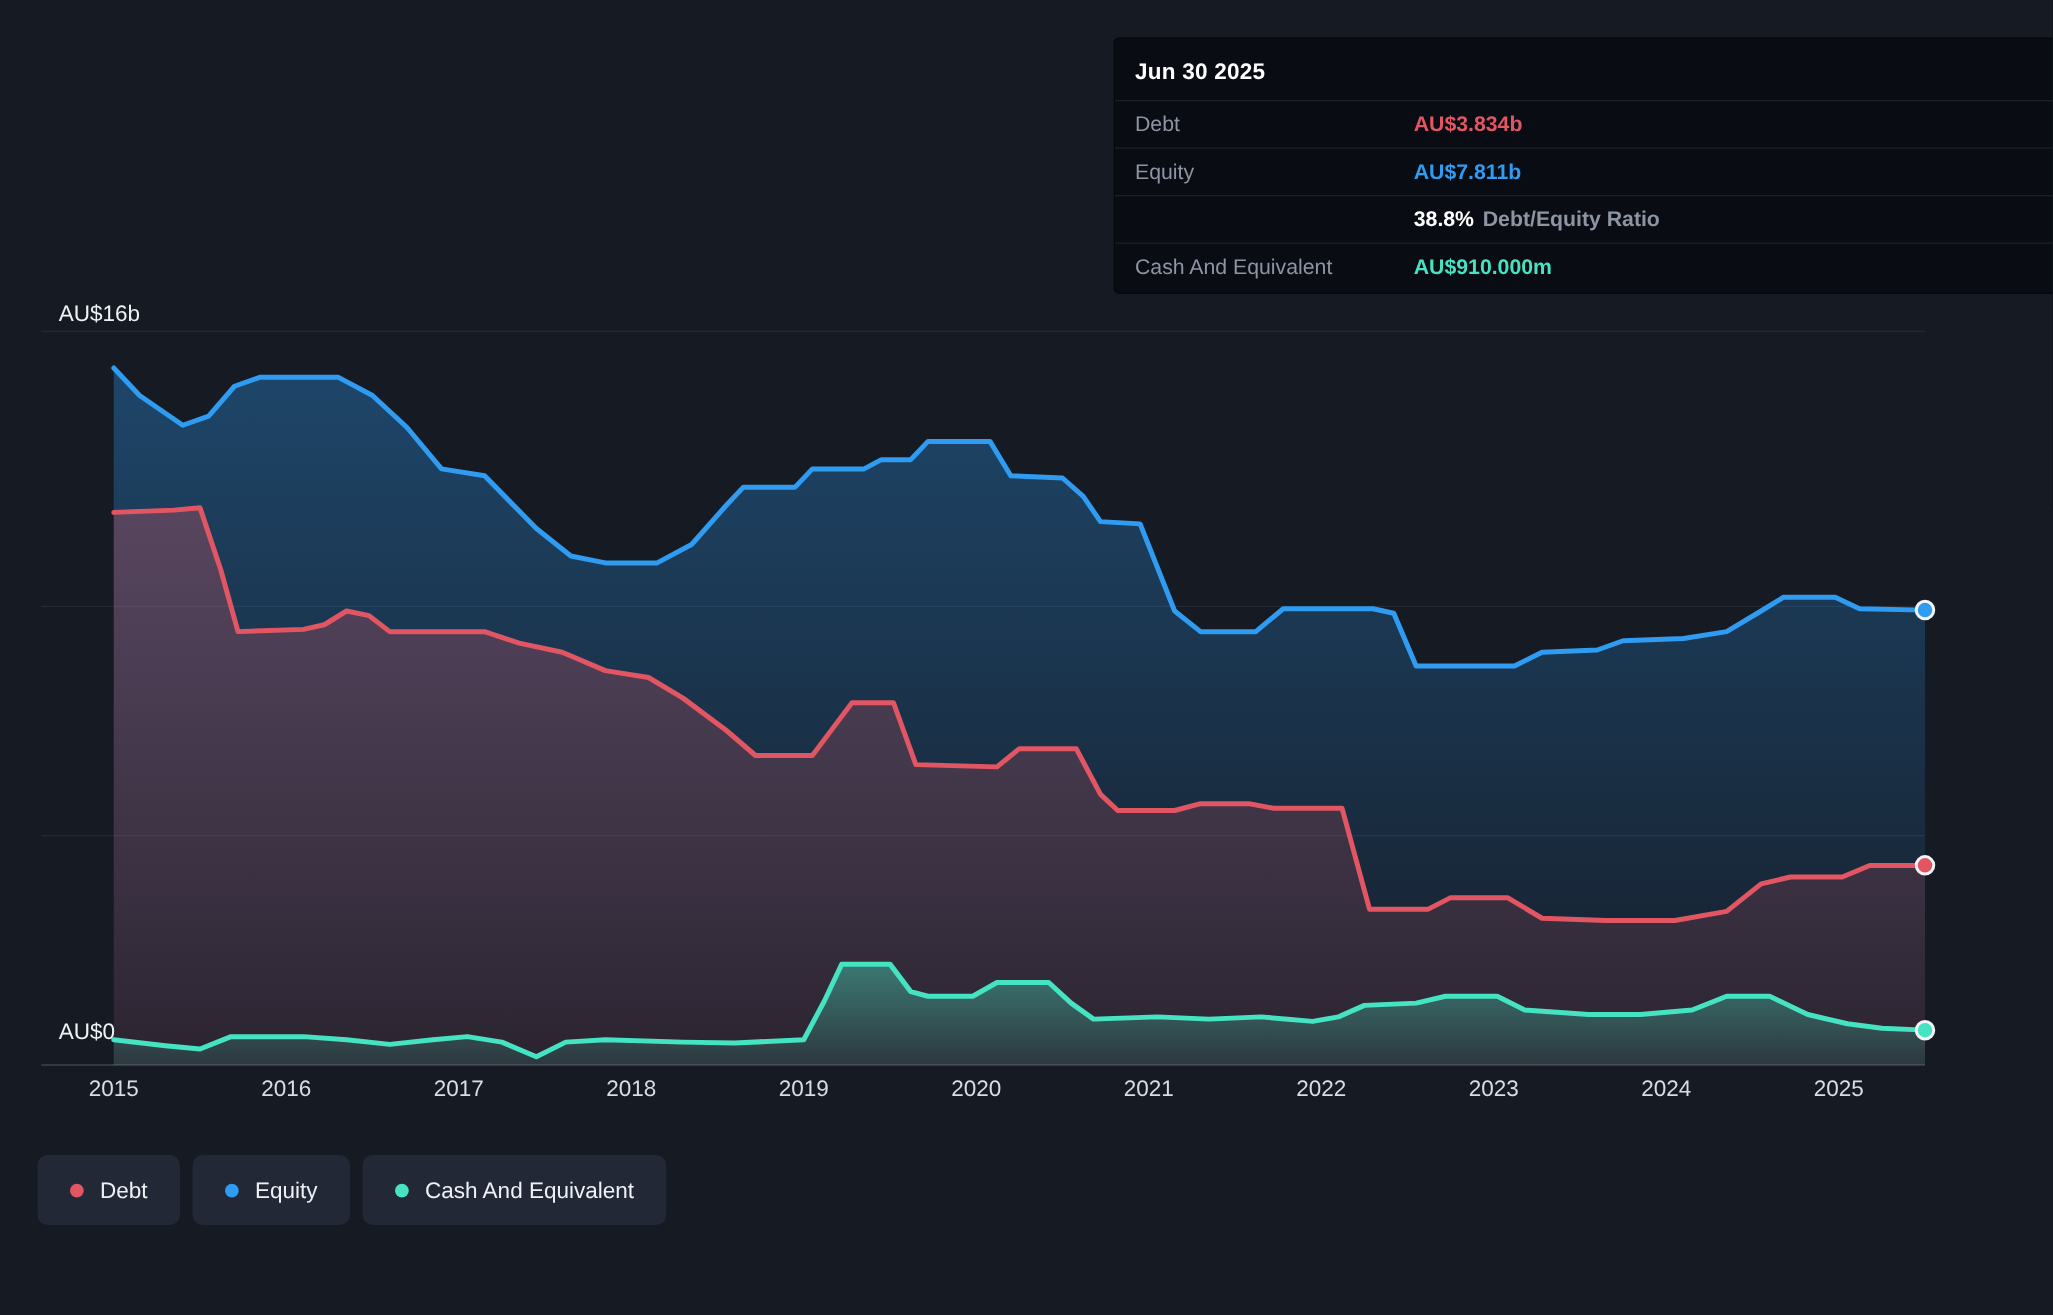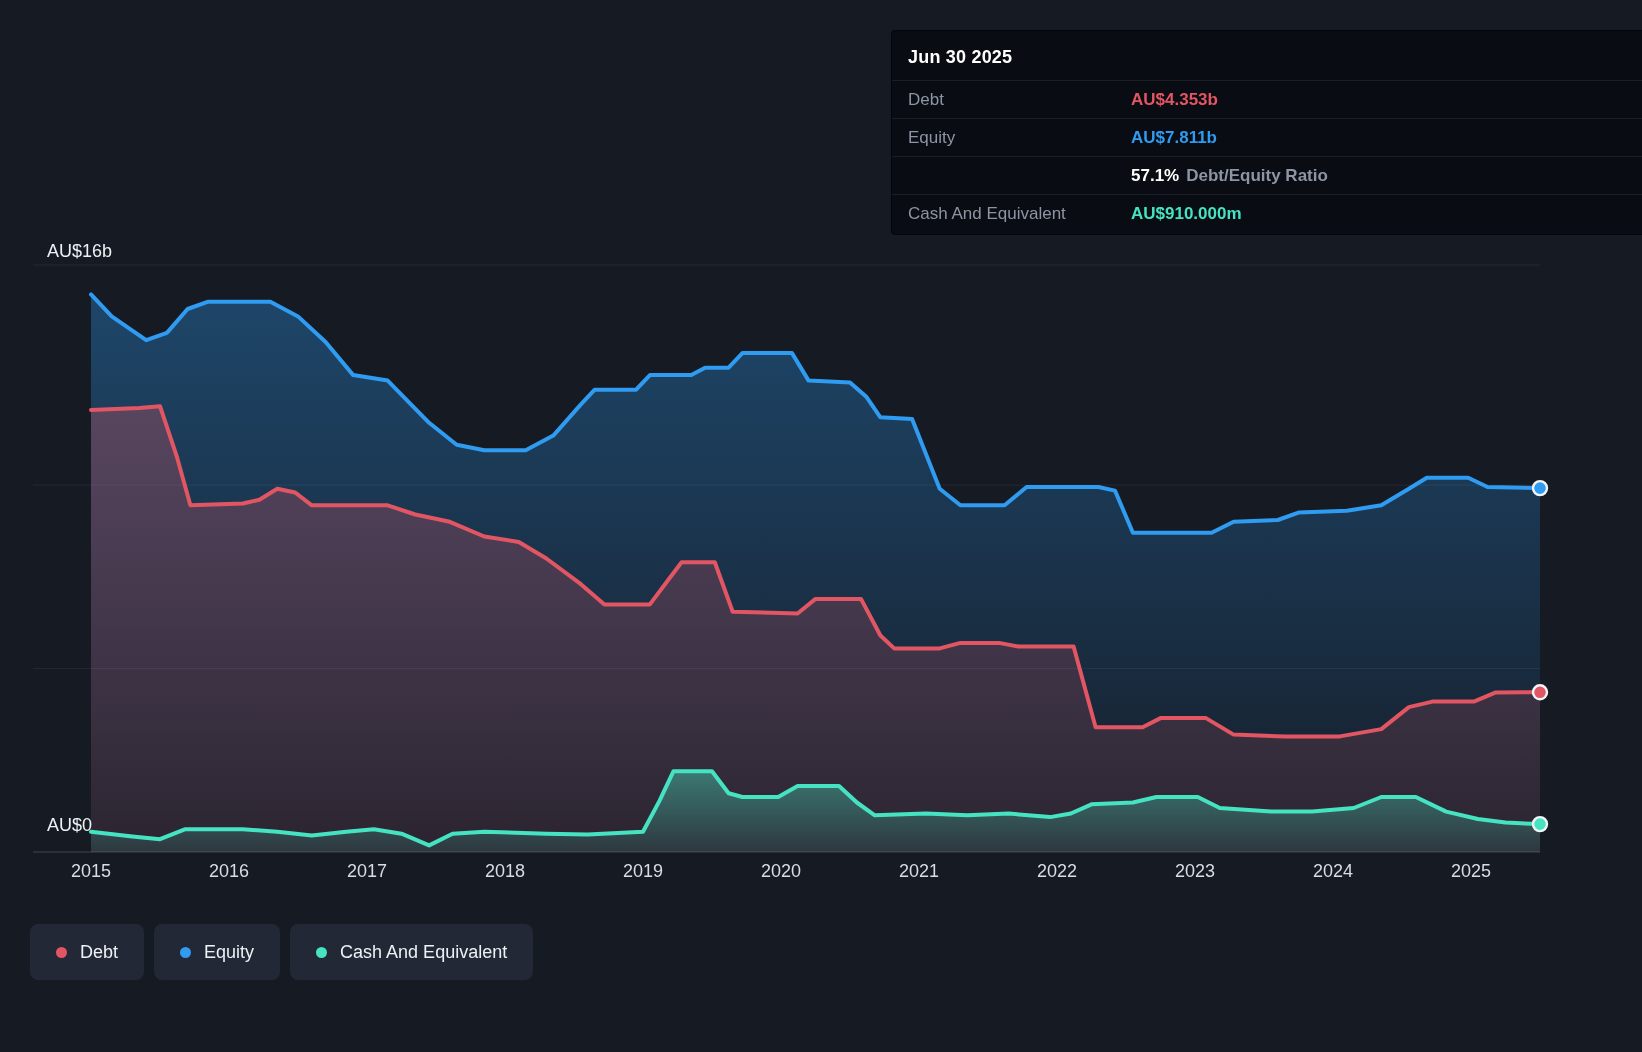--- a/index.html
+++ b/index.html
@@ -78,32 +78,32 @@
       <text x="1195" y="877" fill="#d8dde4" font-size="18" text-anchor="middle" font-family="&quot;Liberation Sans&quot;,&quot;DejaVu Sans&quot;,sans-serif">2023</text>
       <text x="1333" y="877" fill="#d8dde4" font-size="18" text-anchor="middle" font-family="&quot;Liberation Sans&quot;,&quot;DejaVu Sans&quot;,sans-serif">2024</text>
       <text x="1471" y="877" fill="#d8dde4" font-size="18" text-anchor="middle" font-family="&quot;Liberation Sans&quot;,&quot;DejaVu Sans&quot;,sans-serif">2025</text>
     </svg>
 
   <div class="tooltip">
     <div class="tt-title">Jun 30 2025</div>
 
     <div class="tt-row">
       <span class="tt-label">Debt</span>
-      <span class="tt-value" id="tt-debt-value" style="color: rgb(226, 86, 99);">AU$4.353b</span>
+      <span class="tt-value" id="tt-debt-value" style="color: rgb(226, 86, 99);">AU$3.834b</span>
     </div>
 
     <div class="tt-row">
       <span class="tt-label">Equity</span>
       <span class="tt-value" id="tt-equity-value" style="color: rgb(47, 155, 241);">AU$7.811b</span>
     </div>
 
     <div class="tt-row">
       <span class="tt-label"></span>
       <span class="tt-value">
-        <span class="tt-ratio-val">57.1%</span><span class="tt-ratio-label">Debt/Equity Ratio</span>
+        <span class="tt-ratio-val">38.8%</span><span class="tt-ratio-label">Debt/Equity Ratio</span>
       </span>
     </div>
 
     <div class="tt-row">
       <span class="tt-label">Cash And Equivalent</span>
       <span class="tt-value" id="tt-cash-value" style="color: rgb(69, 227, 194);">AU$910.000m</span>
     </div>
   </div>
 
   <div class="legend">

